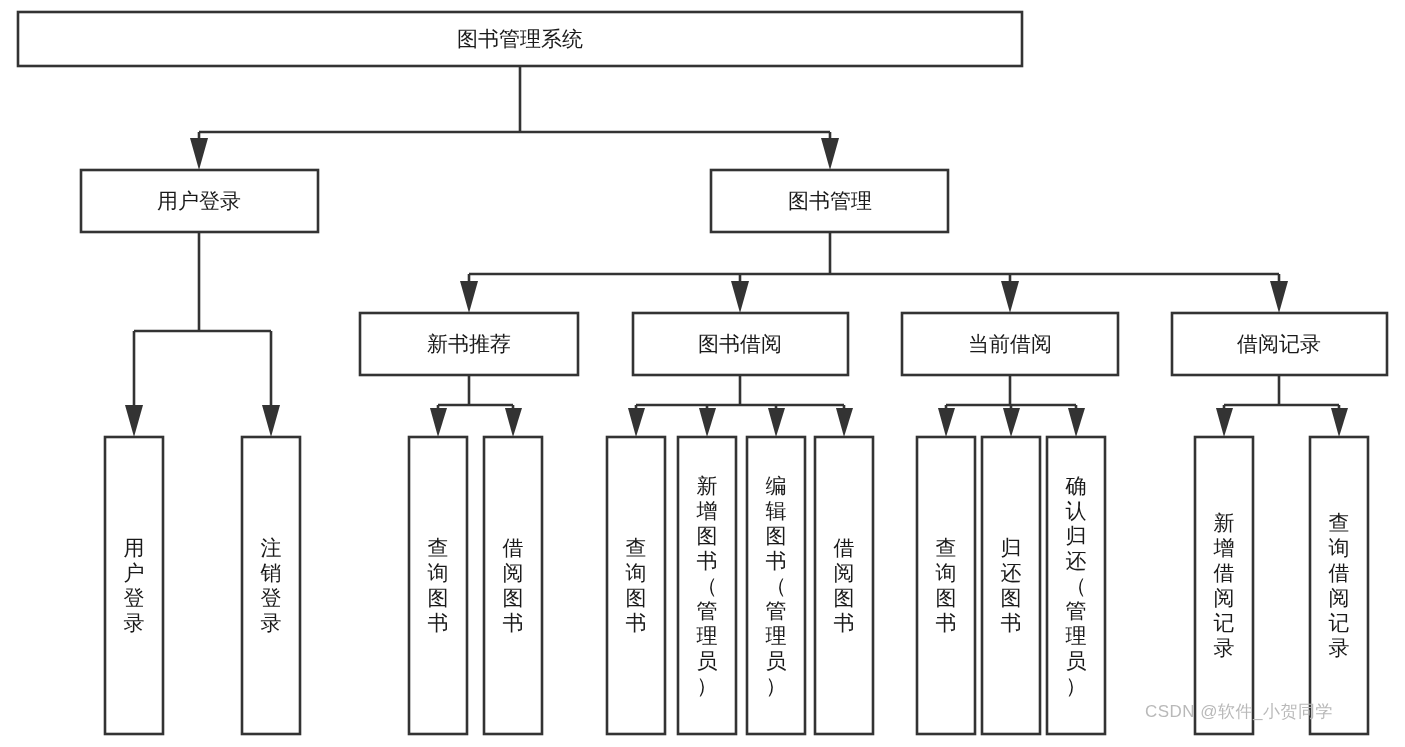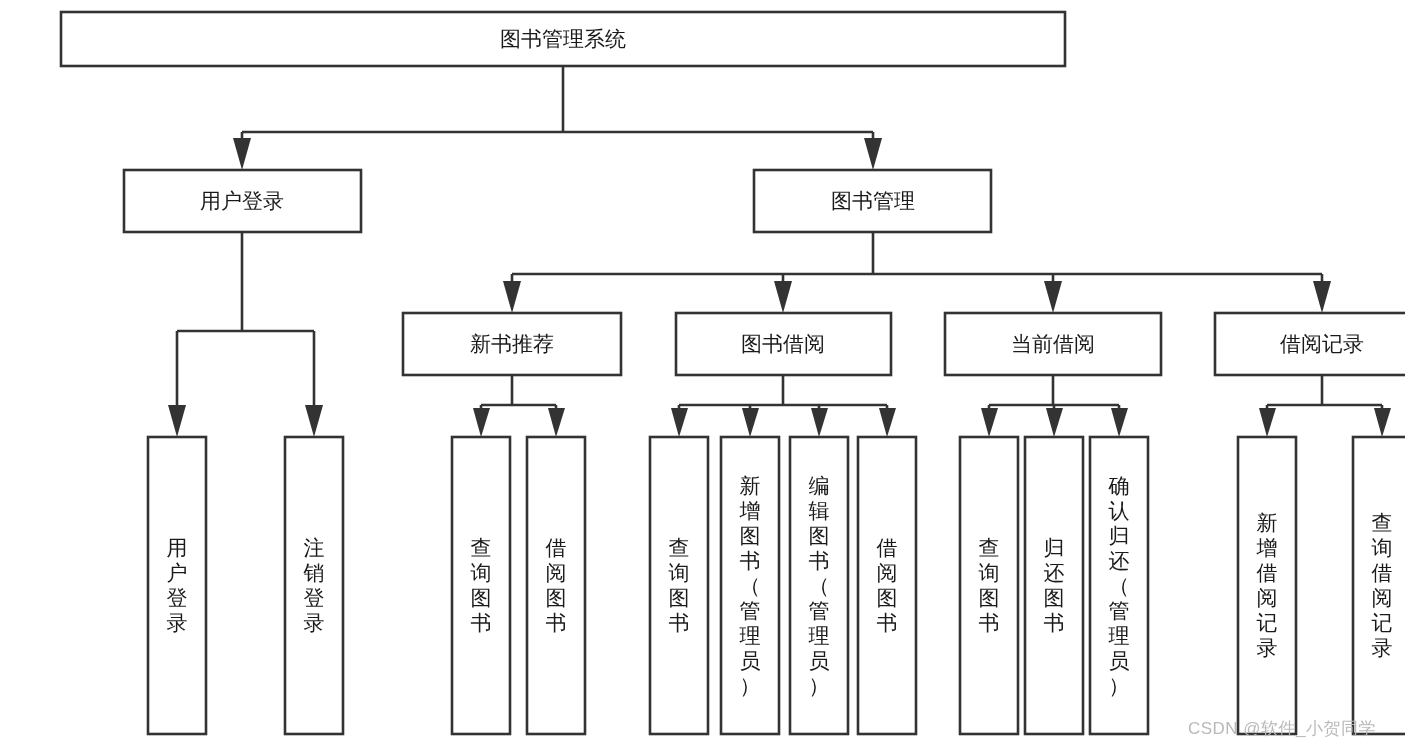--- a/index.html
+++ b/index.html
@@ -11,21 +11,20 @@
     width: 1405px;
     height: 747px;
     font-family: "Liberation Sans", "DejaVu Sans", sans-serif;
     position: relative;
     overflow: hidden;
   }
   #diagram-root {
     position: relative;
     width: 1345px;
     height: 747px;
-    margin-left: 43px;
   }
   svg#diagram-svg {
     position: absolute;
     left: 0;
     top: 0;
     width: 1405px;
     height: 747px;
   }
   .node-box {
     fill: #ffffff;
@@ -50,21 +49,21 @@
   }
   .node-label-v {
     font-family: "Liberation Sans", "DejaVu Sans", sans-serif;
     font-size: 21px;
     fill: #1a1a1a;
     text-anchor: middle;
   }
   .watermark {
     position: absolute;
     right: 12px;
-    bottom: 7px;
+    bottom: 24px;
     font-family: "Liberation Sans", "DejaVu Sans", sans-serif;
     font-size: 17px;
     color: #b9b9b9;
     white-space: nowrap;
     letter-spacing: 0.5px;
     pointer-events: none;
   }
 </style>
 </head>
 <body>

